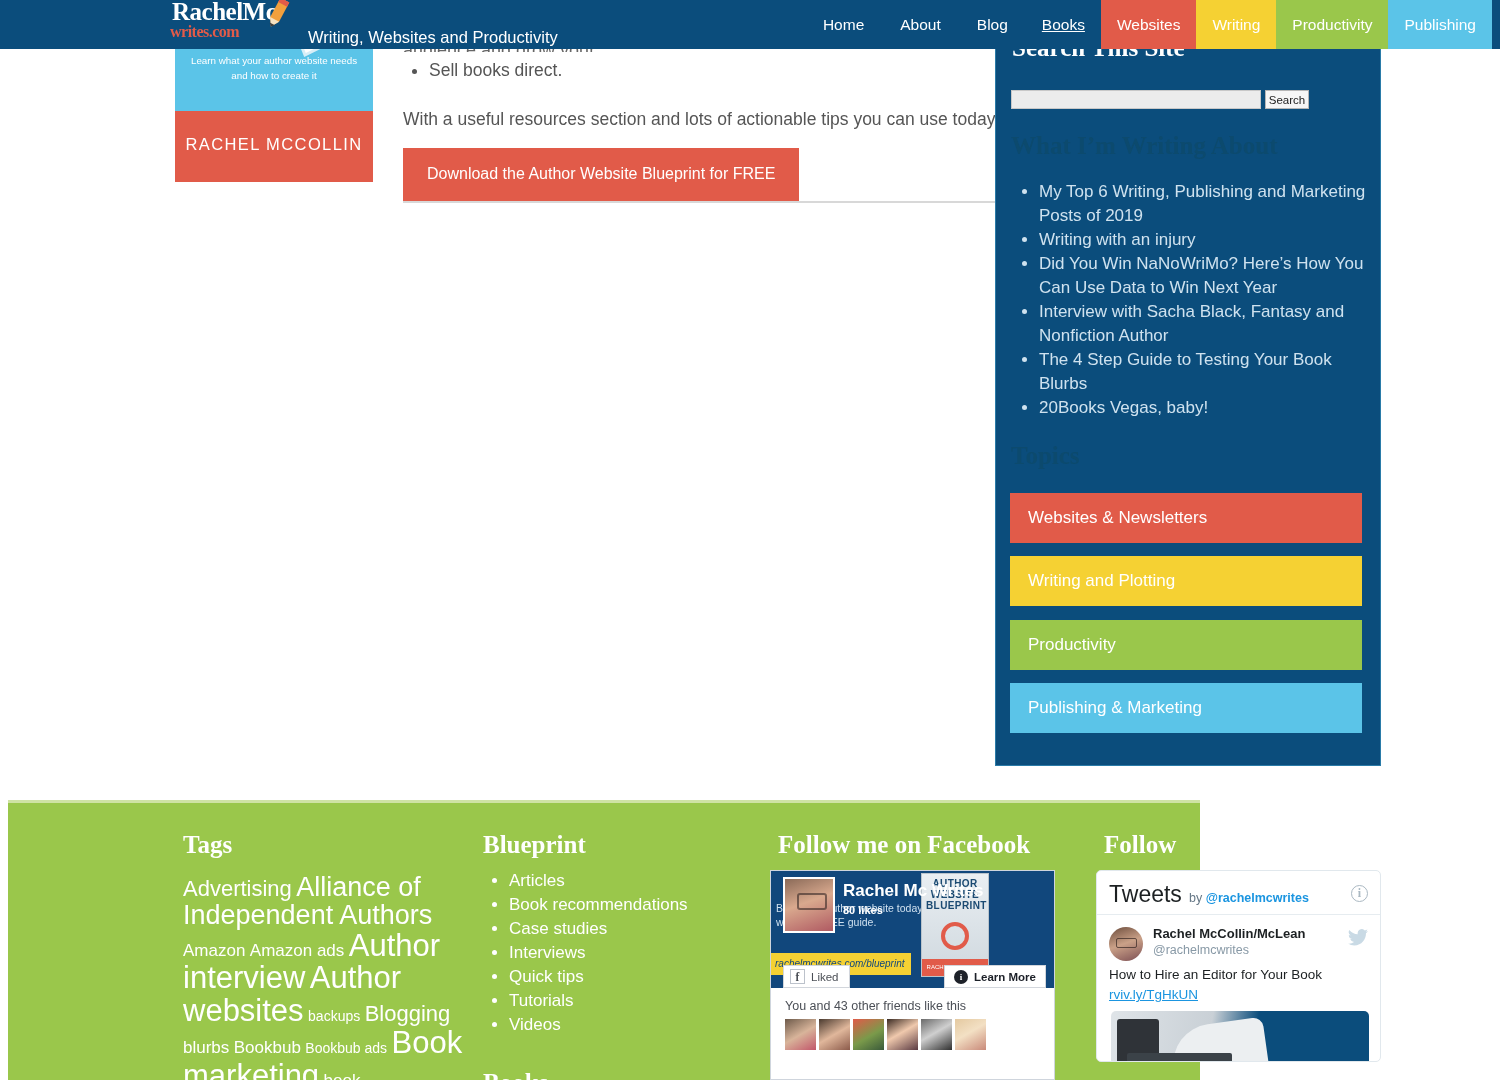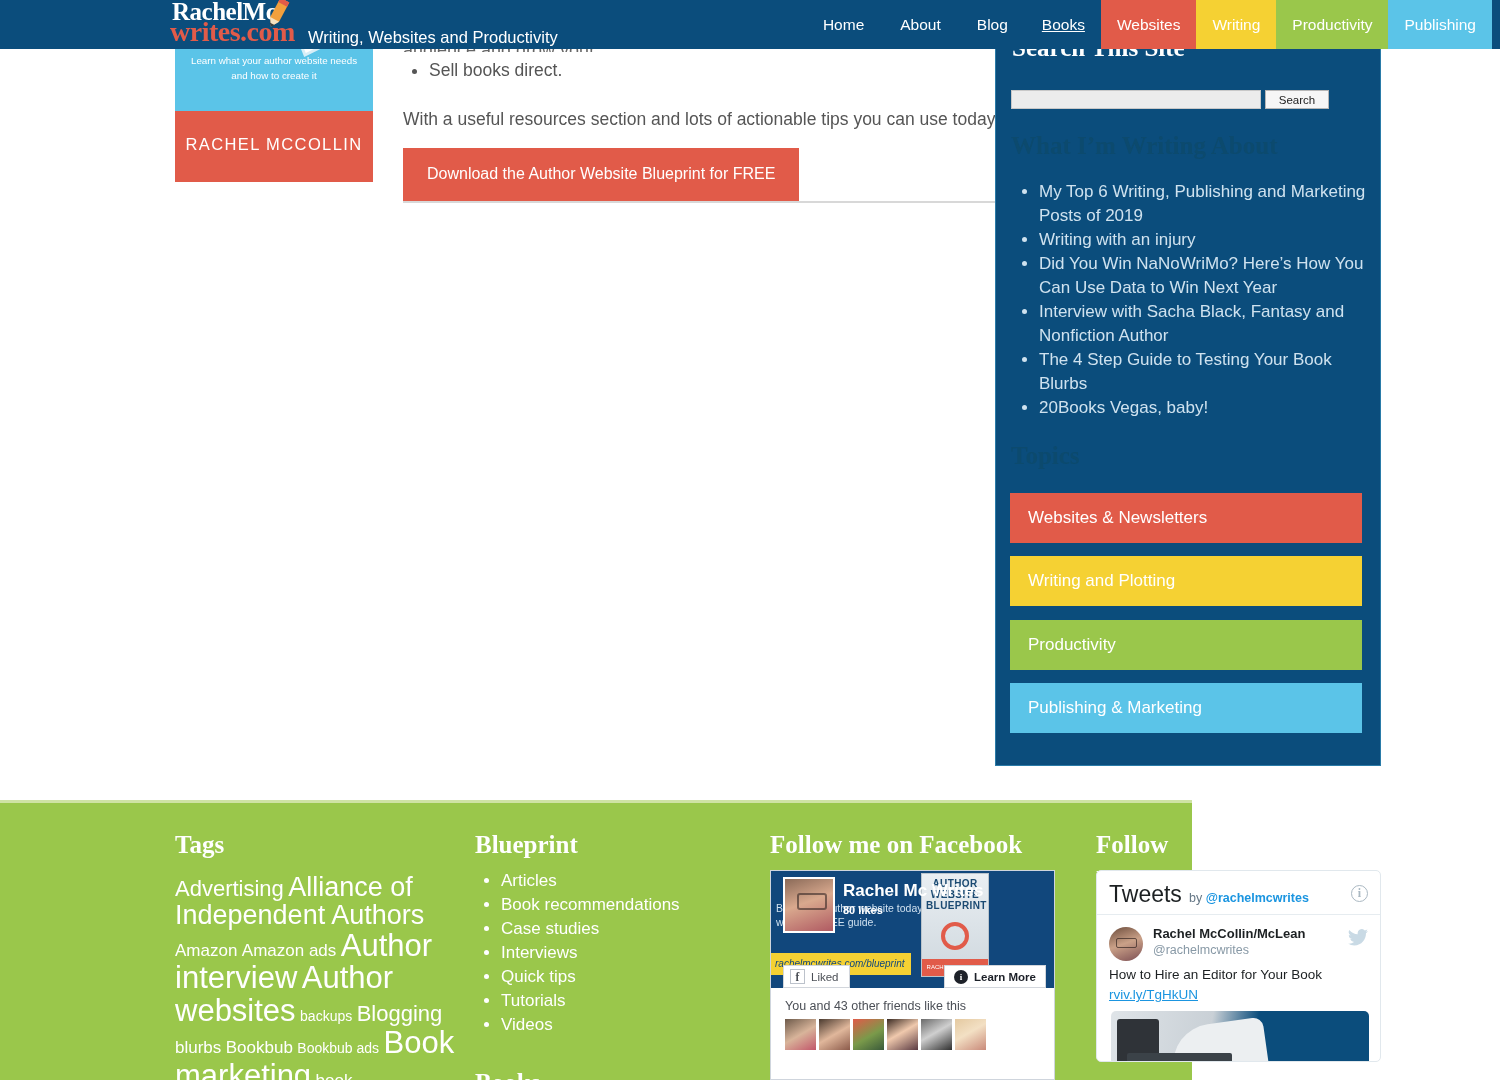--- a/index.html
+++ b/index.html
@@ -21,21 +21,21 @@
     position:absolute; left:172px; top:-2px; width:130px; height:46px;
   }
   .brand-l1{
     font-family:"Liberation Serif", serif;
     font-weight:bold; font-size:25px; color:#ffffff;
     letter-spacing:-0.5px; line-height:23px;
     position:absolute; top:2px; left:0; white-space:nowrap;
   }
   .brand-l2{
     font-family:"Liberation Serif", serif;
-    font-weight:bold; font-size:28px; color:#e15b49;
+    font-weight:bold; font-size:16px; color:#e15b49;
     letter-spacing:-0.5px; line-height:23px;
     position:absolute; top:22px; left:-2px; white-space:nowrap;
   }
   .brand-pencil{
     position:absolute; left:92px; top:0px; width:26px; height:34px;
     transform:rotate(28deg);
   }
   .tagline{
     position:absolute; left:308px; top:28px;
     font-size:16.5px; color:#ffffff; white-space:nowrap;
@@ -134,21 +134,21 @@
   }
   .searchrow{
     position:absolute; left:1011px; top:90px; display:flex; gap:4px; align-items:stretch;
   }
   .searchrow input{
     width:250px; height:19px; background:#ececec;
     border:1px solid #c8c8c8; font-size:12px; padding:1px 4px;
     font-family:"Liberation Sans", sans-serif;
   }
   .searchrow button{
-    width:64px; height:19px; background:#f6f6f6; border:1px solid #b6b6b6;
+    width:44px; height:19px; background:#f6f6f6; border:1px solid #b6b6b6;
     font-size:11.5px; color:#222; cursor:pointer; padding:0;
     font-family:"Liberation Sans", sans-serif;
   }
   .sb-writing-h{ position:absolute; left:1011px; top:131px; }
   .sb-list{
     position:absolute; left:1011px; top:180px; width:355px;
     margin:0; padding:0 0 0 28px; list-style:disc;
   }
   .sb-list li{ color:#cfe2ef; font-size:17px; line-height:24px; }
   .sb-list li a{ color:#cfe2ef; text-decoration:none; }
@@ -158,21 +158,21 @@
     color:#ffffff; font-size:17px; display:flex; align-items:center;
     padding-left:18px; text-decoration:none;
   }
   .topic.t0{ top:493px; background:#e15b49; }
   .topic.t1{ top:556px; background:#f5d133; }
   .topic.t2{ top:620px; background:#9ac74b; }
   .topic.t3{ top:683px; background:#5bc4e8; }
 
   
   .footer{
-    position:absolute; left:0; top:800px; width:1192px; height:280px;
+    position:absolute; left:8px; top:800px; width:1192px; height:280px;
     background:#9ac74b; border-top:3px solid #cfe3a4; overflow:hidden;
   }
   .f-h{
     font-family:"Liberation Serif", serif; font-weight:bold;
     color:#ffffff; font-size:25px; line-height:30px; position:absolute;
   }
   .tagcloud{
     position:absolute; left:175px; top:70px; width:300px;
     color:#ffffff; line-height:1.05;
   }

